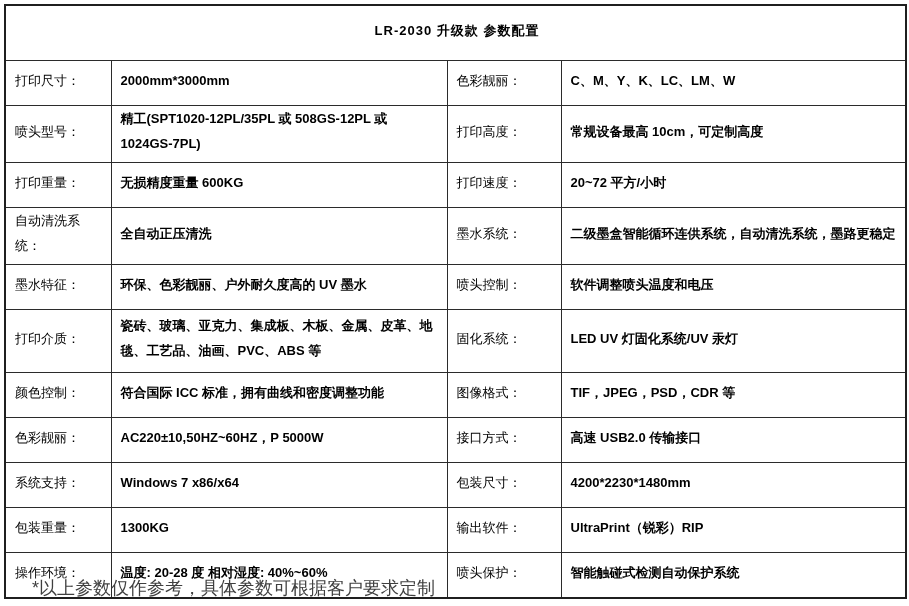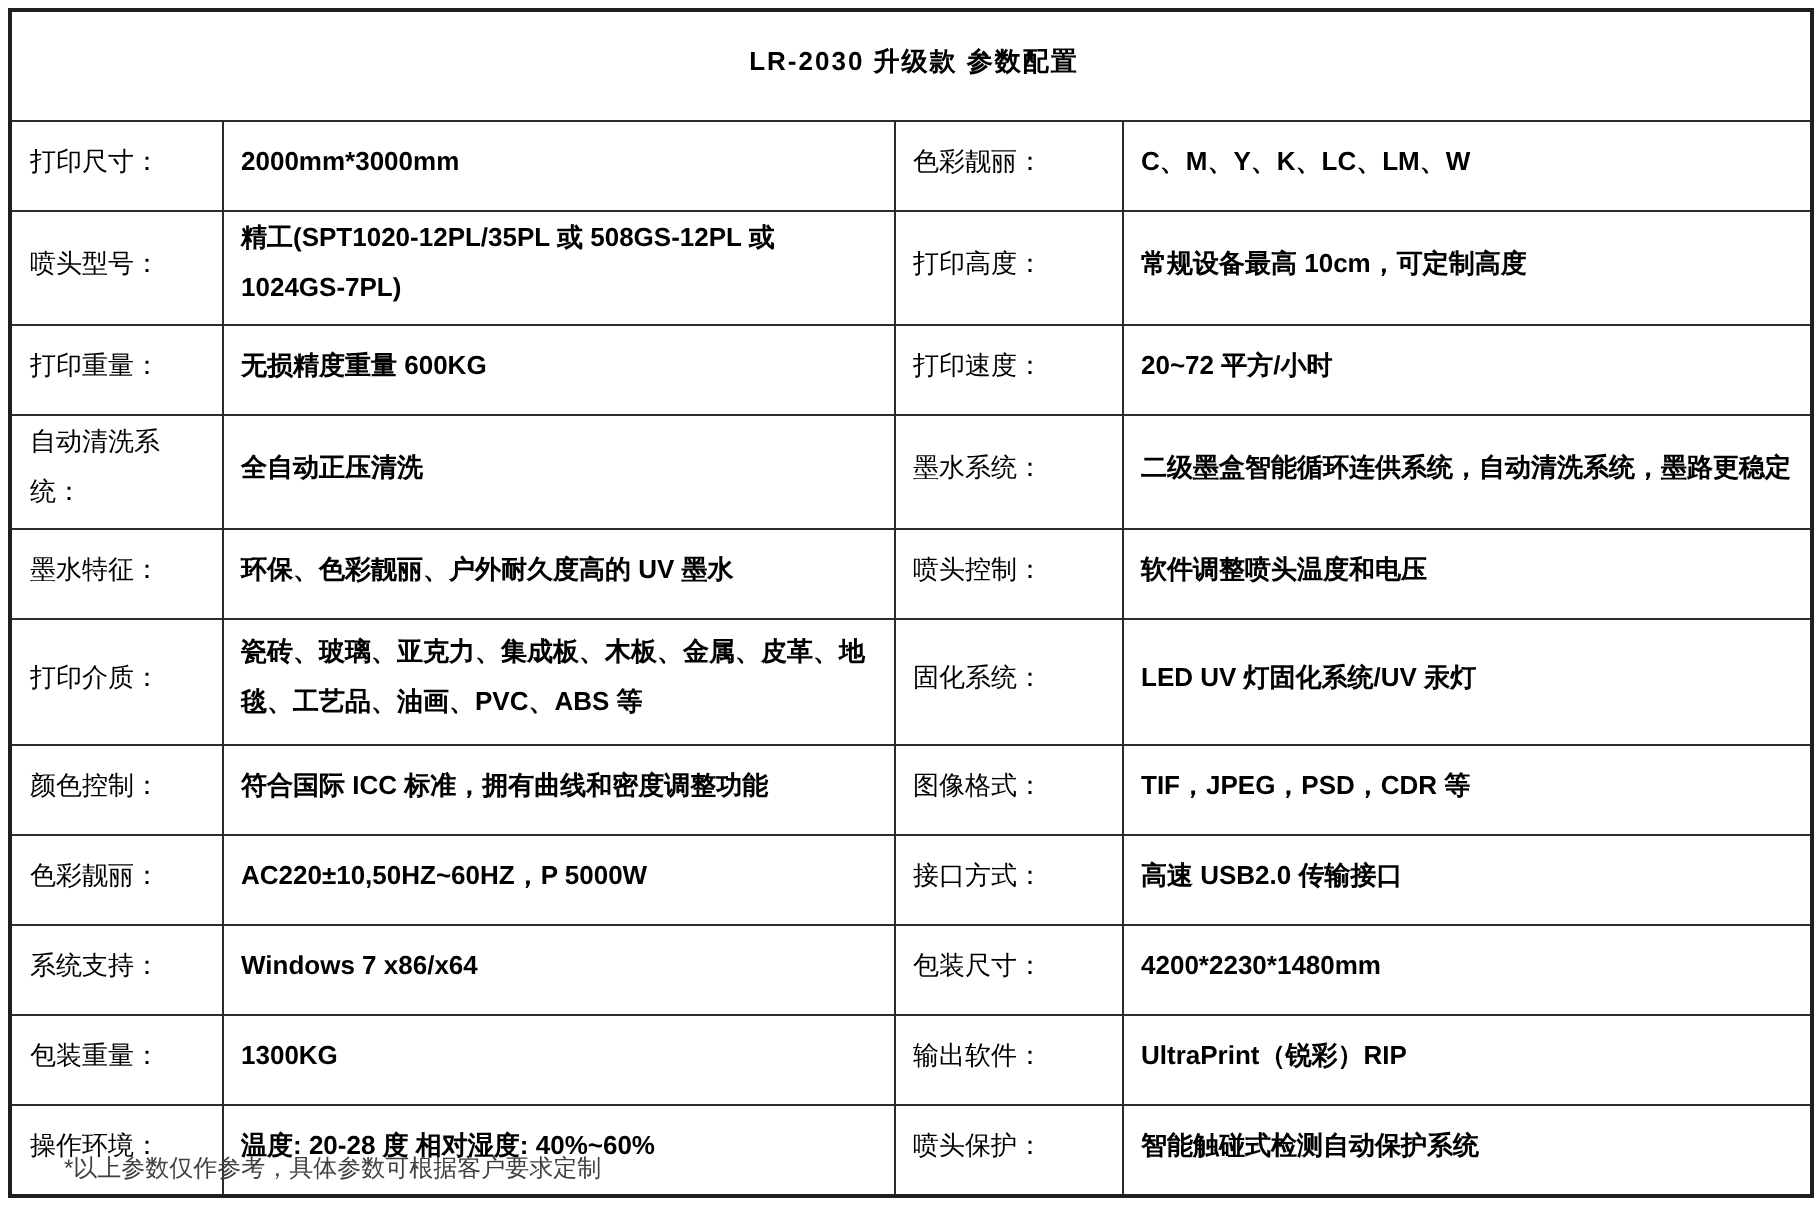--- a/index.html
+++ b/index.html
@@ -43,21 +43,21 @@
     padding: 0;
     letter-spacing: 1px;
   }
   tr.row td { height: 38px; }
   tr.row-tall td { height: 56px; }
   td.val { padding-left: 12px; font-weight: bold; }
   .footnote {
     position: absolute;
     left: 32px;
     top: 576px;
-    font-size: 12px;
+    font-size: 18px;
     color: #3f3f3f;
   }
 </style>
 </head>
 <body>
 
 <div class="page">
   <table class="spec">
     <colgroup>
       <col style="width:106px">

